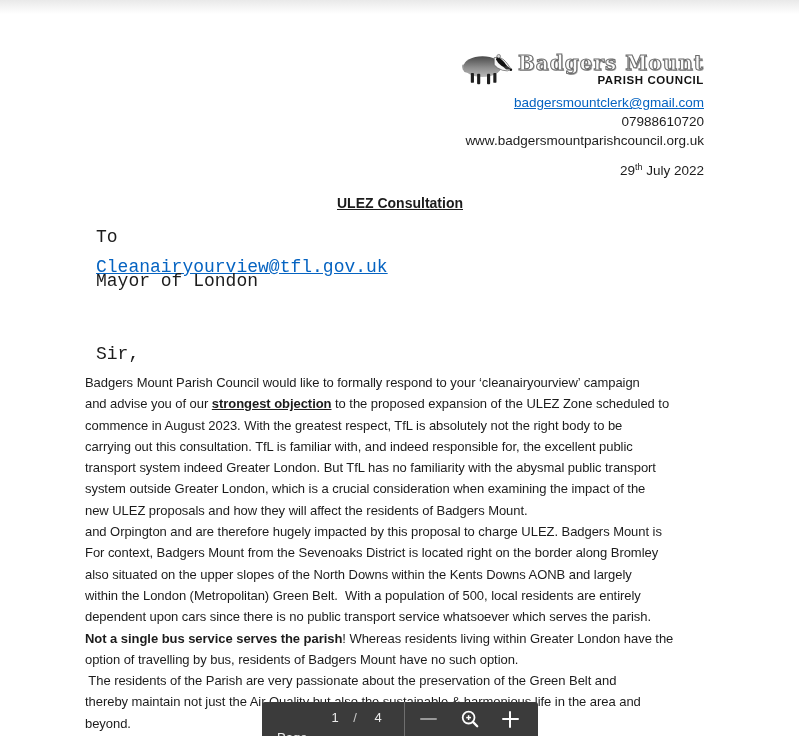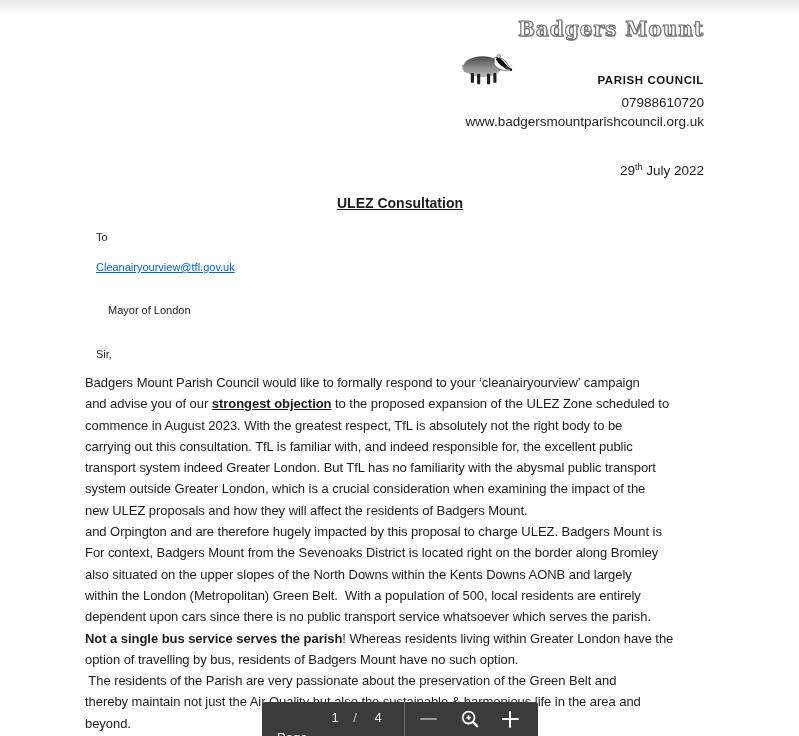--- a/index.html
+++ b/index.html
@@ -18,37 +18,37 @@
   .header { position: absolute; top: 45px; right: 95px; text-align: right; }
   .logo-row { display: flex; justify-content: flex-end; align-items: flex-end; height: 42px; }
   .badger { width: 54px; height: 37px; margin-right: 4px; margin-bottom: 1px; }
   .logo-text { display: flex; flex-direction: column; align-items: flex-end; }
   .logo-title {
     font-family: "DejaVu Serif", serif; font-weight: 700; font-size: 20px; line-height: 22px;
     color: #fbfbfb; -webkit-text-stroke: 1.1px #6e6e6e;
     text-shadow: 1px 1px 0 #b5b5b5;
     letter-spacing: 1px;
   }
-  .logo-subtitle { font-size: 11.5px; font-weight: 700; color: #141414; letter-spacing: 0.6px; line-height: 13px; margin-top: 34px; }
+  .logo-subtitle { font-size: 11.5px; font-weight: 700; color: #141414; letter-spacing: 0.6px; line-height: 13px; }
   .contact { margin-top: 6px; font-size: 13.5px; line-height: 19px; }
   .contact a, .link { color: #0563C1; text-decoration: underline; cursor: pointer; }
 
   
   .date { position: absolute; top: 163px; right: 95px; font-size: 13.5px; }
   .date sup { font-size: 9px; vertical-align: super; line-height: 0; }
   .doc-title {
     position: absolute; top: 195px; left: 96px; width: 608px; text-align: center;
     font-size: 14px; font-weight: 700; text-decoration: underline;
   }
 
   
-  .block { position: absolute; left: 96px; font-size: 11px; line-height: 18px; }
+  .block { position: absolute; left: 96px; font-size: 18px; line-height: 18px; font-family: Liberation Mono, monospace; }
   .to-label    { top: 228px; }
   .to-email    { top: 258px; text-align: right; }
-  .to-name     { top: 301px; margin-left: 12px; }
+  .to-name     { top: 272px; }
   .salutation  { top: 345px; }
 
   
   .letter-body { position: absolute; left: 85px; top: 372px; width: 640px; font-size: 13px; letter-spacing: -0.05px; }
   .line { height: 21.3px; line-height: 21.3px; white-space: pre; }
   .line .b { font-weight: 700; }
   .line .u { text-decoration: underline; }
 
   
   .toolbar {
@@ -102,20 +102,21 @@
         <path d="M96 30 L112 42 Q108 46 102 44 Q96 40 93 34 Z" fill="#111" opacity="0.85"></path>
         <circle cx="113" cy="45" r="3" fill="#111"></circle>
         <circle cx="86" cy="15" r="4" fill="#d9d9d9" stroke="#444" stroke-width="1.2"></circle>
       </svg>
       <div class="logo-text">
         <div class="logo-title">Badgers Mount</div>
         <div class="logo-subtitle">PARISH COUNCIL</div>
       </div>
     </div>
     <div class="contact">
+      <div><a>badgersmountclerk@gmail.com</a></div>
       <div>07988610720</div>
       <div>www.badgersmountparishcouncil.org.uk</div>
     </div>
   </div>
 
   <div class="date"><span>29</span><sup>th</sup><span> July 2022</span></div>
 
   <div class="doc-title">ULEZ Consultation</div>
 
   <div class="block to-label">To</div>

